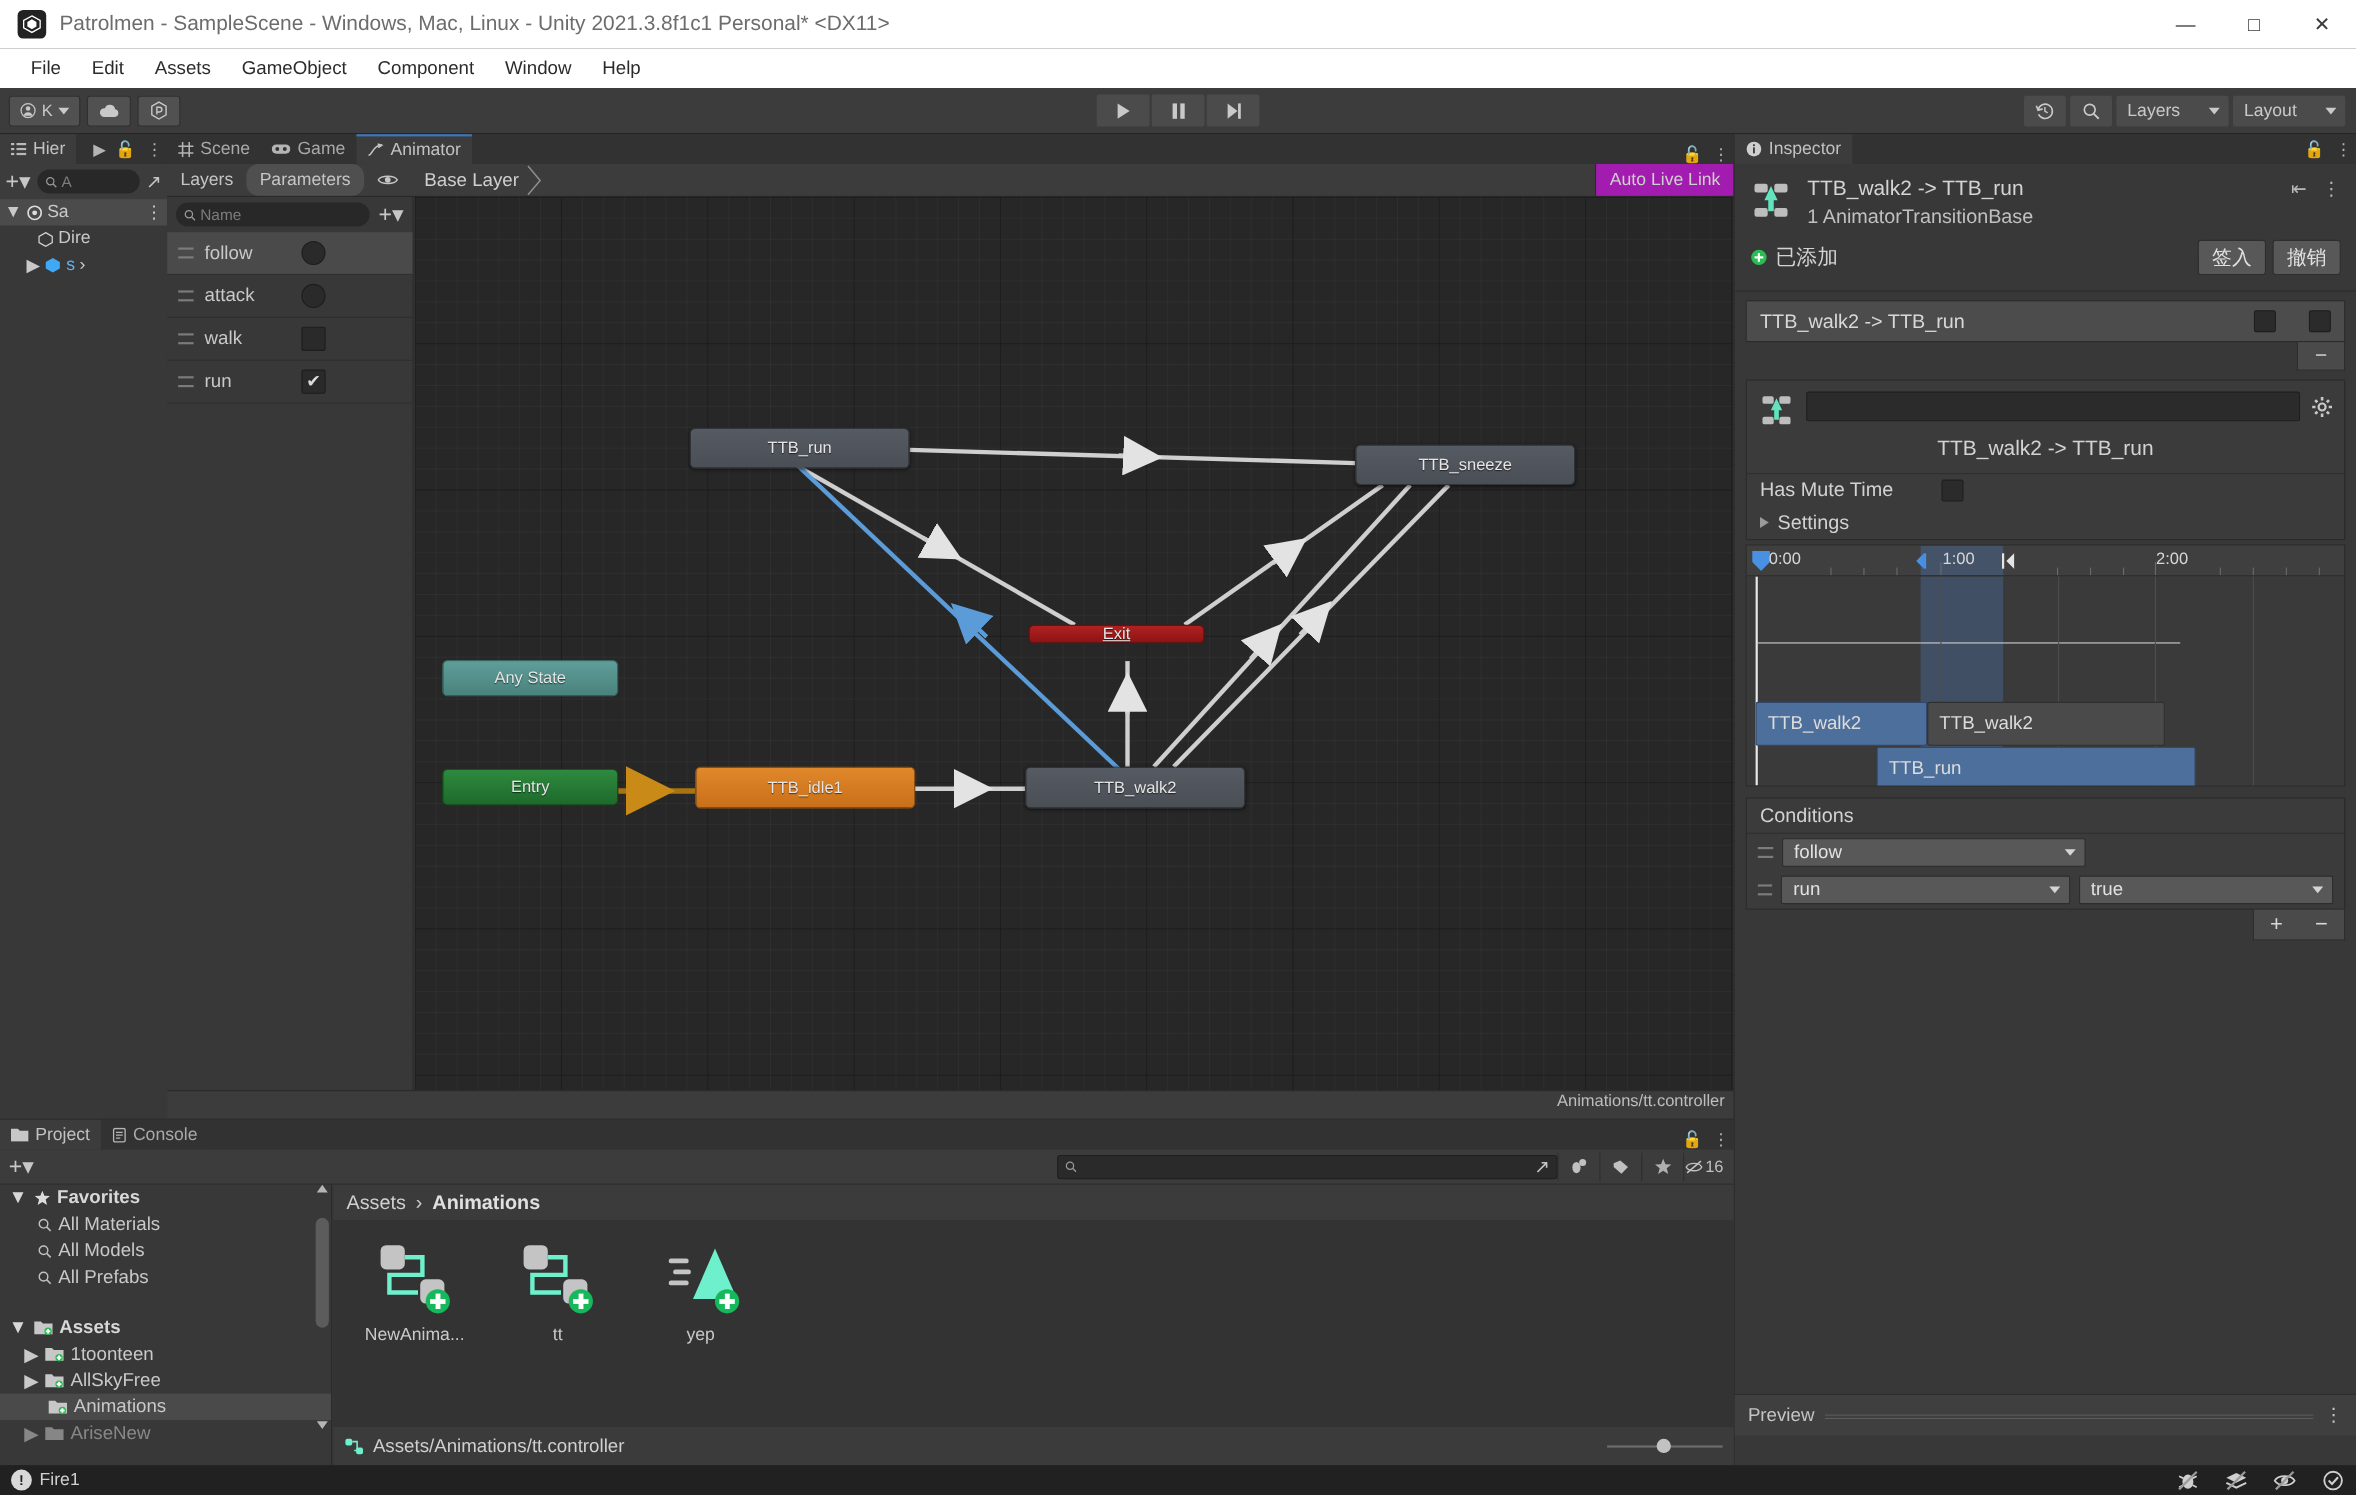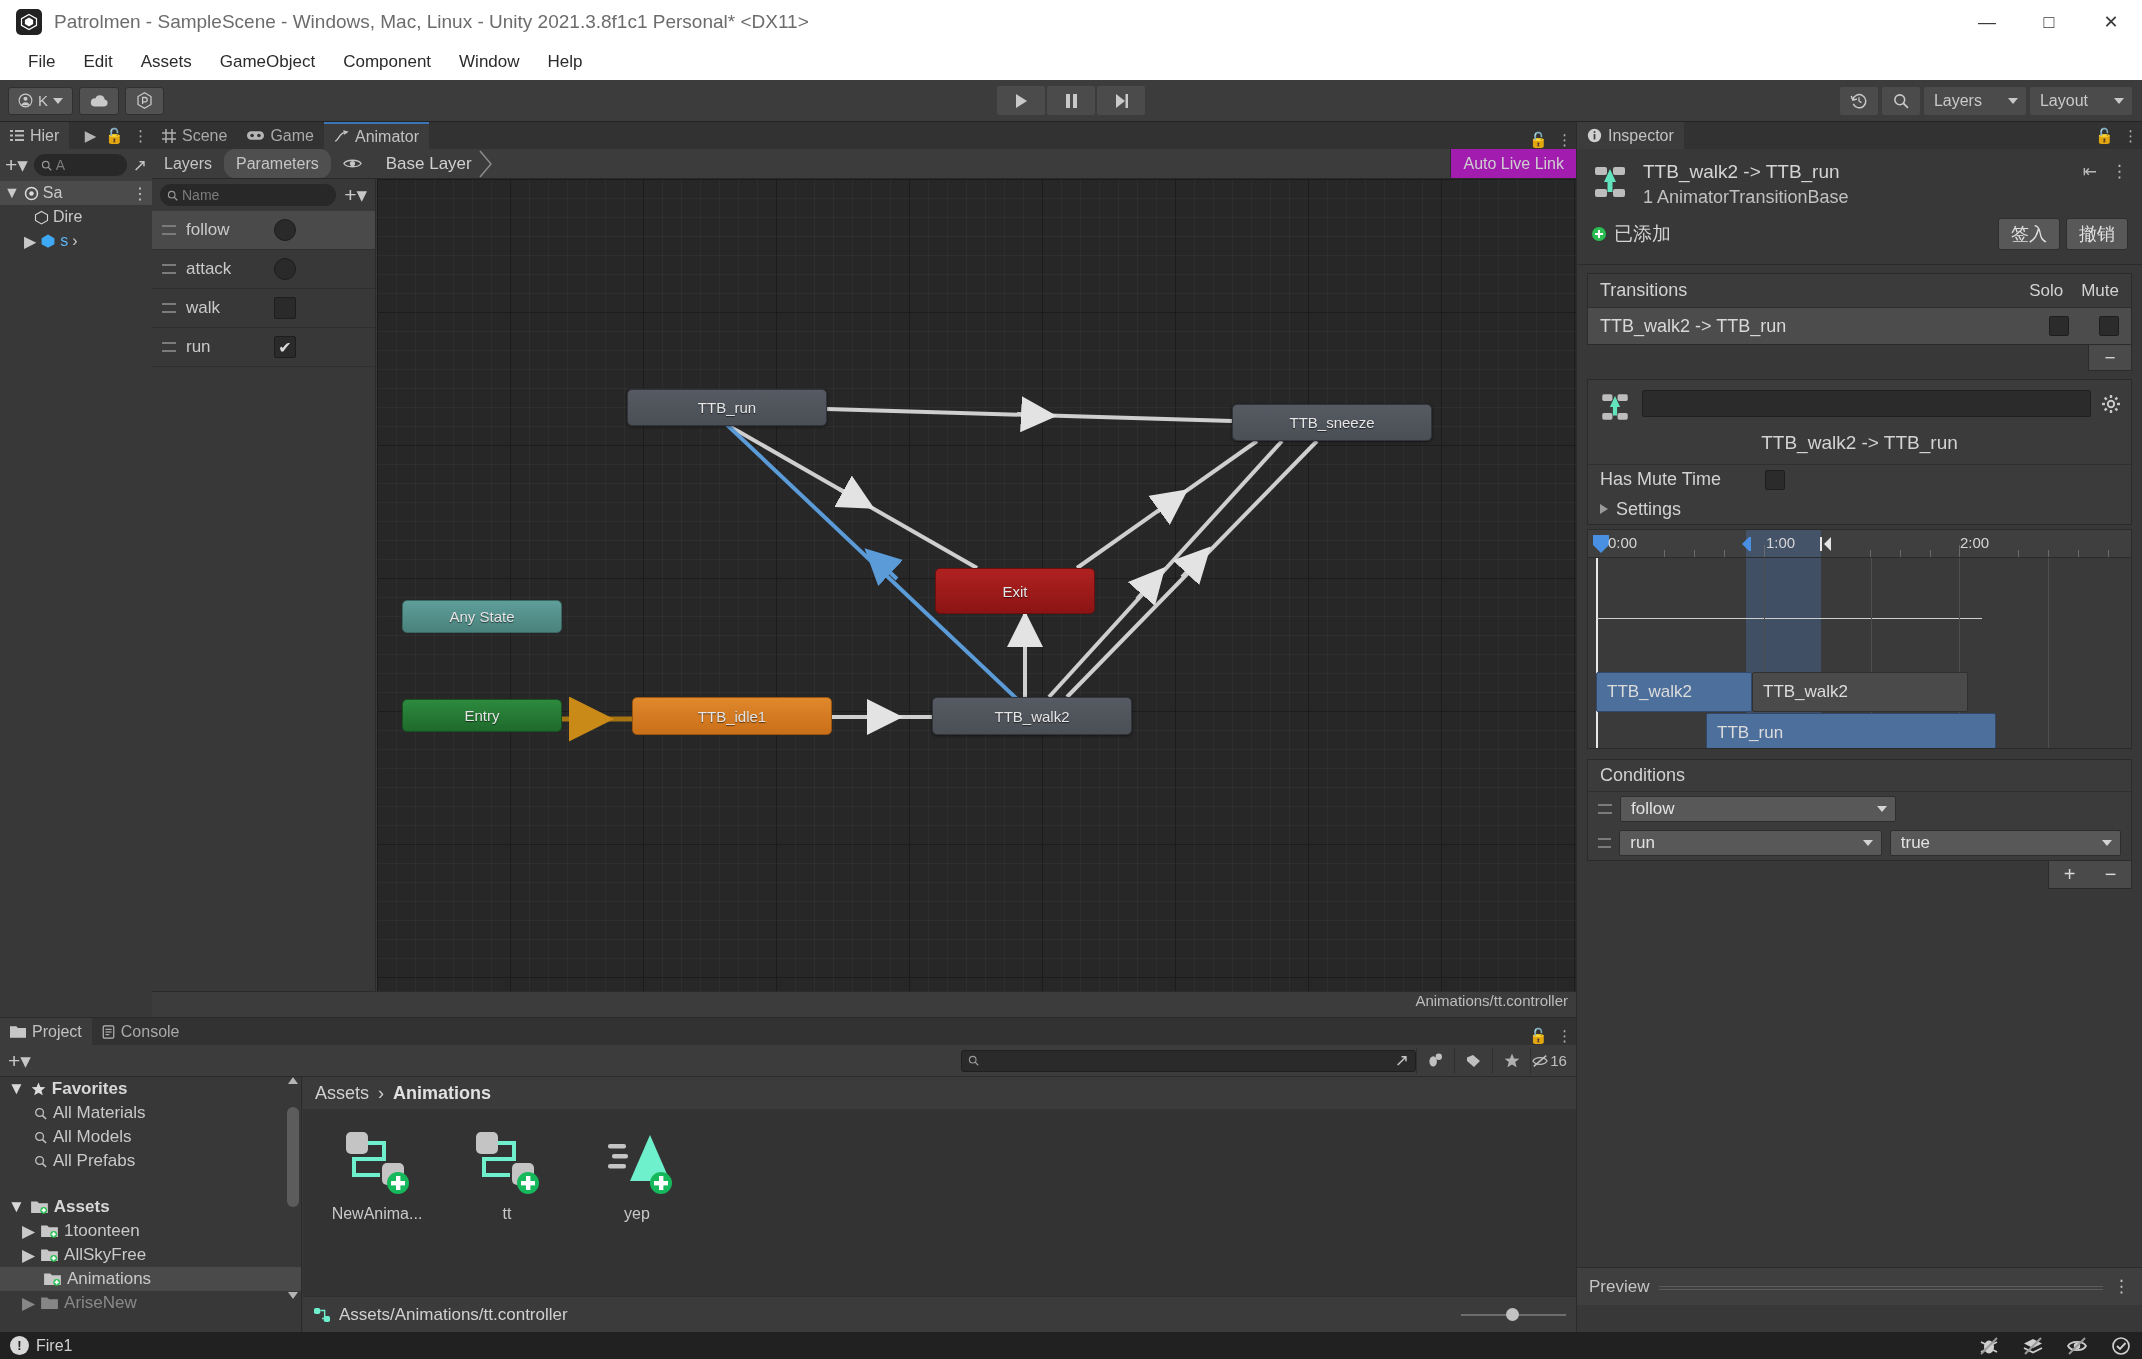--- a/index.html
+++ b/index.html
@@ -516,21 +516,21 @@
         <line x1="455" y1="538" x2="555" y2="538" stroke="#cfcfcf" stroke-width="4"></line>
         <line x1="490" y1="538" x2="506" y2="538" stroke="#cfcfcf" stroke-width="4" marker-end="url(#ah)"></line>
       </svg>
 
       <div class="node state" style="left:250px; top:210px; width:200px; height:37px;">
           <span>TTB_run</span>
         </div>
       <div class="node state" style="left:855px; top:225px; width:200px; height:37px;">
           <span>TTB_sneeze</span>
         </div>
-      <div class="node exit" style="left:558px; top:389px; width:160px; height:46px;">
+      <div class="node exit" style="left:558px; top:389px; width:160px; height:17px;text-decoration:underline;">
           <span>Exit</span>
         </div>
       <div class="node any" style="left:25px;  top:421px; width:160px; height:33px;">
           <span>Any State</span>
         </div>
       <div class="node entry" style="left:25px;  top:520px; width:160px; height:33px;">
           <span>Entry</span>
         </div>
       <div class="node default" style="left:255px; top:518px; width:200px; height:38px;">
           <span>TTB_idle1</span>
@@ -590,27 +590,20 @@
           </svg>
         <span class="lbl">已添加</span>
         <div class="btns">
           <button class="gbtn">签入</button>
           <button class="gbtn">撤销</button>
         </div>
       </div>
       <div class="sep"></div>
 
       <div class="box">
-        <div class="box-head">
-          <span>Transitions</span>
-          <span class="right">
-            <span>Solo</span>
-            <span>Mute</span>
-          </span>
-        </div>
         <div class="trans-row">
           <span>TTB_walk2 -&gt; TTB_run</span>
           <span class="chks">
             <span class="chk"></span>
             <span class="chk"></span>
           </span>
         </div>
       </div>
       <div class="minus-tab" style="margin:0 10px;">
         <div class="mb">−</div>

